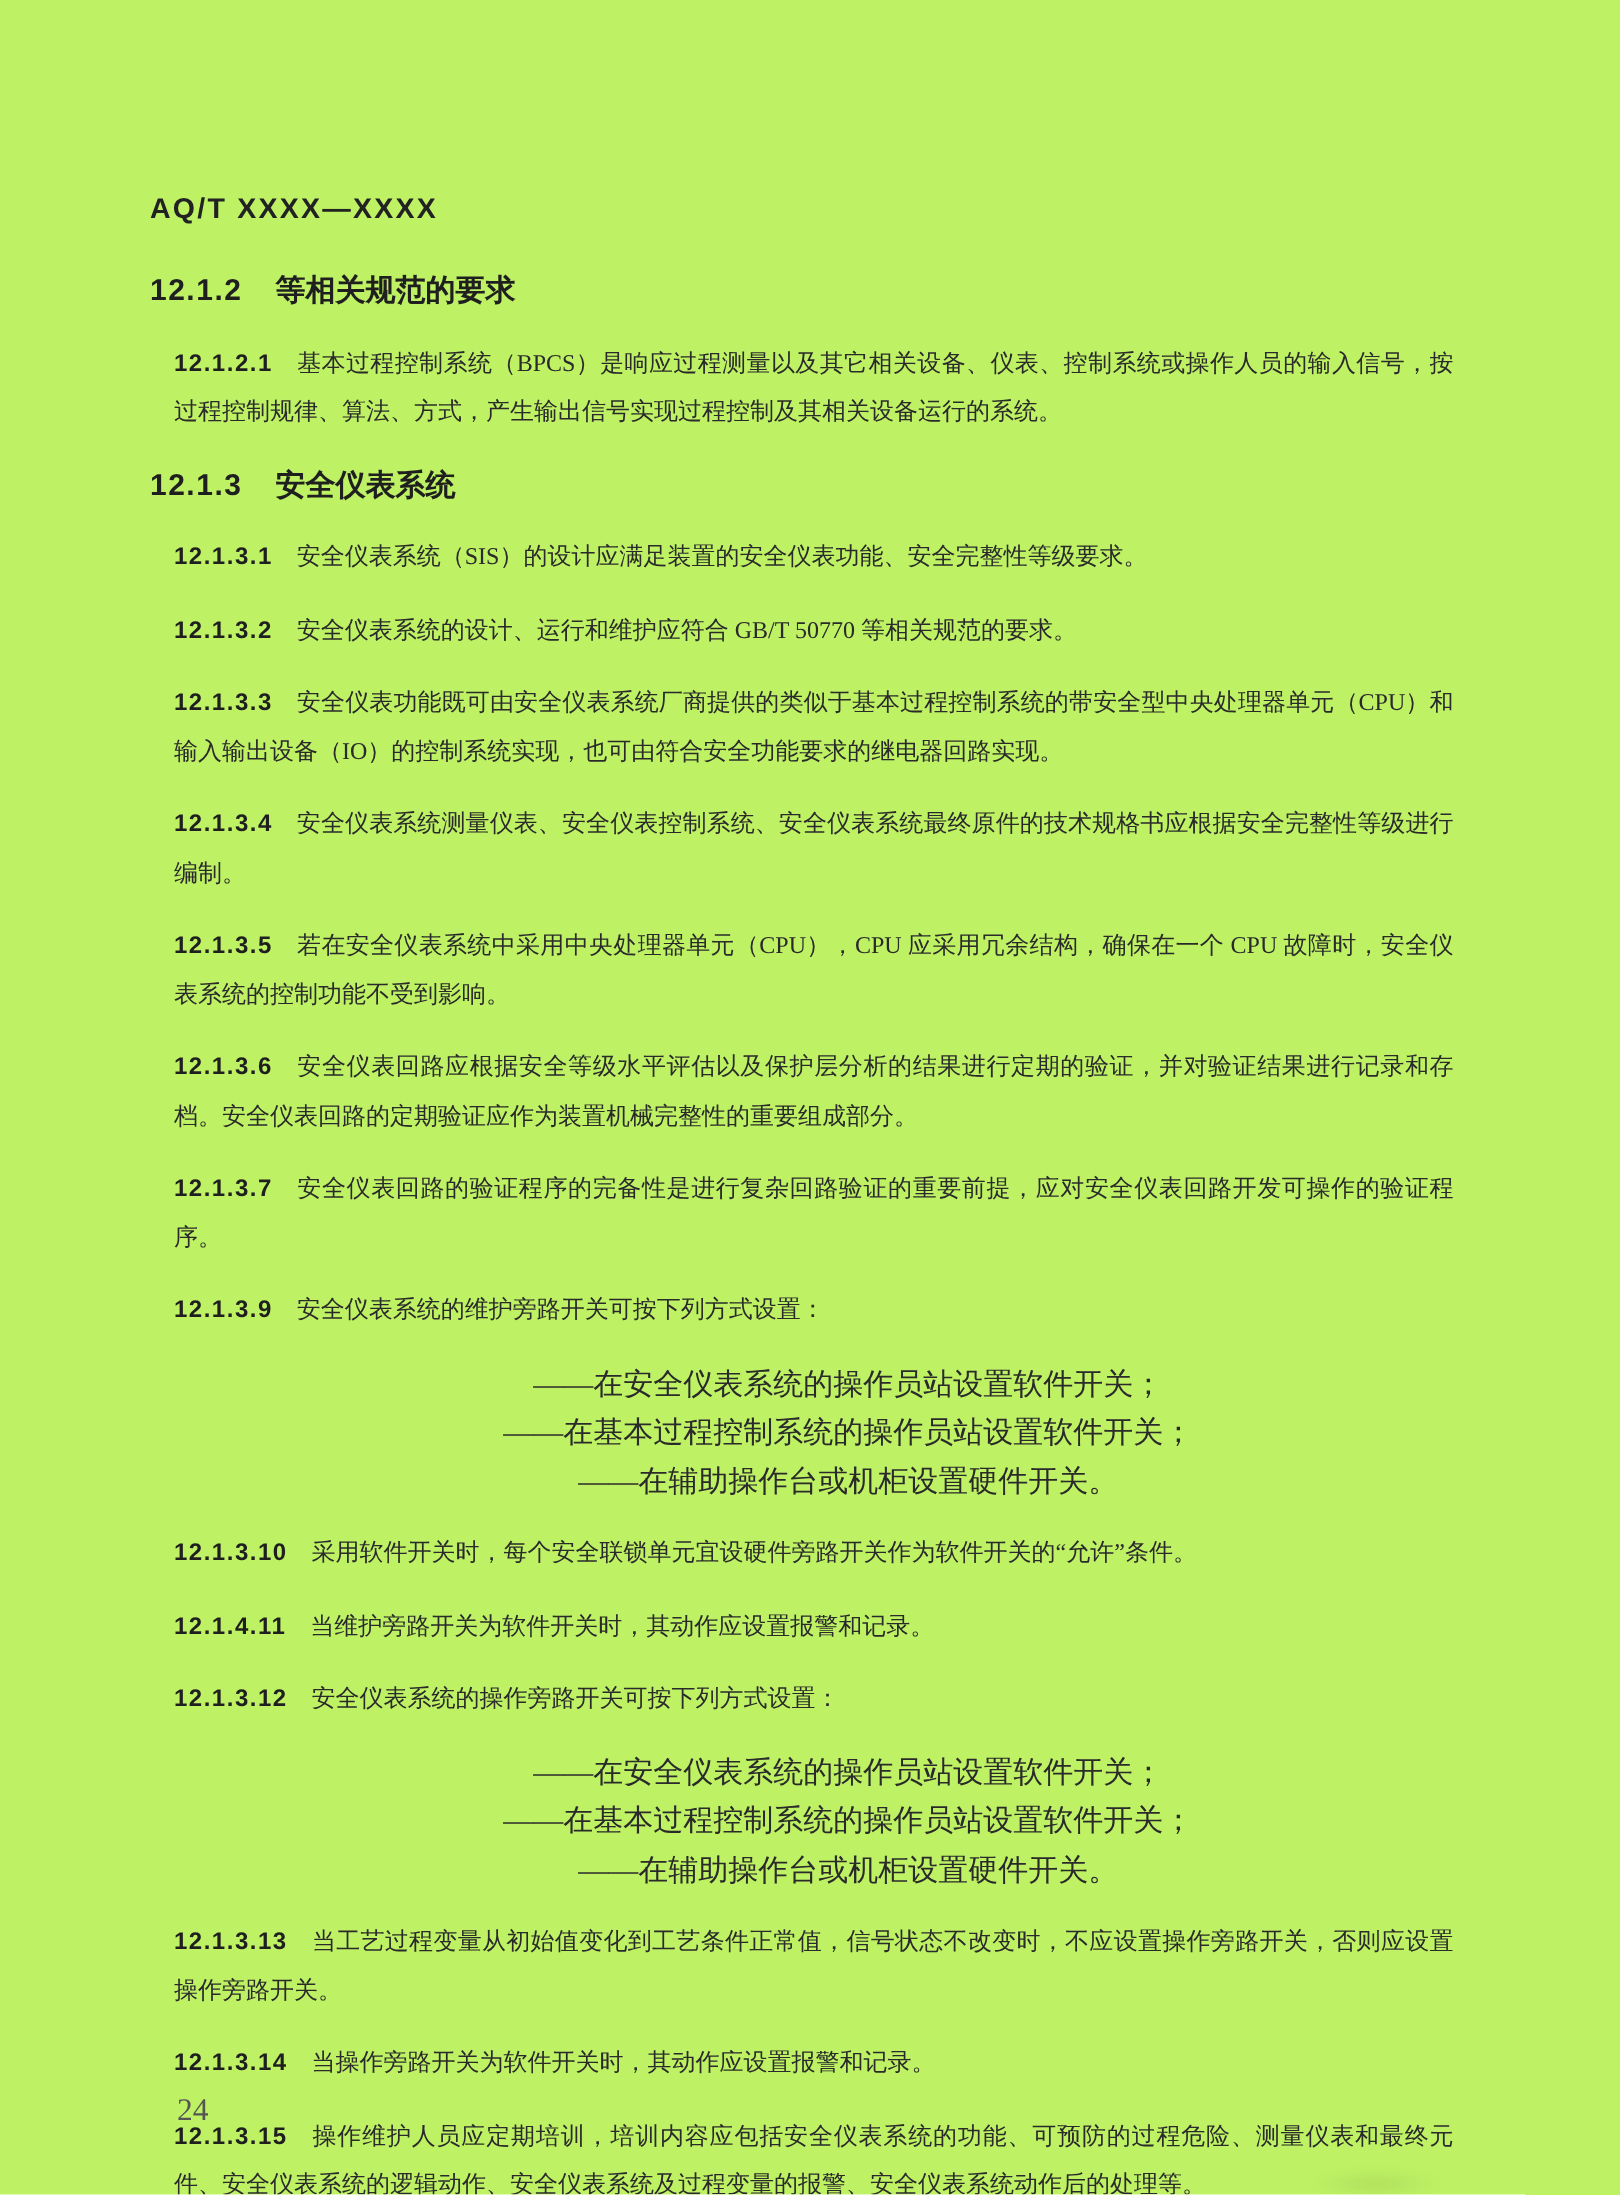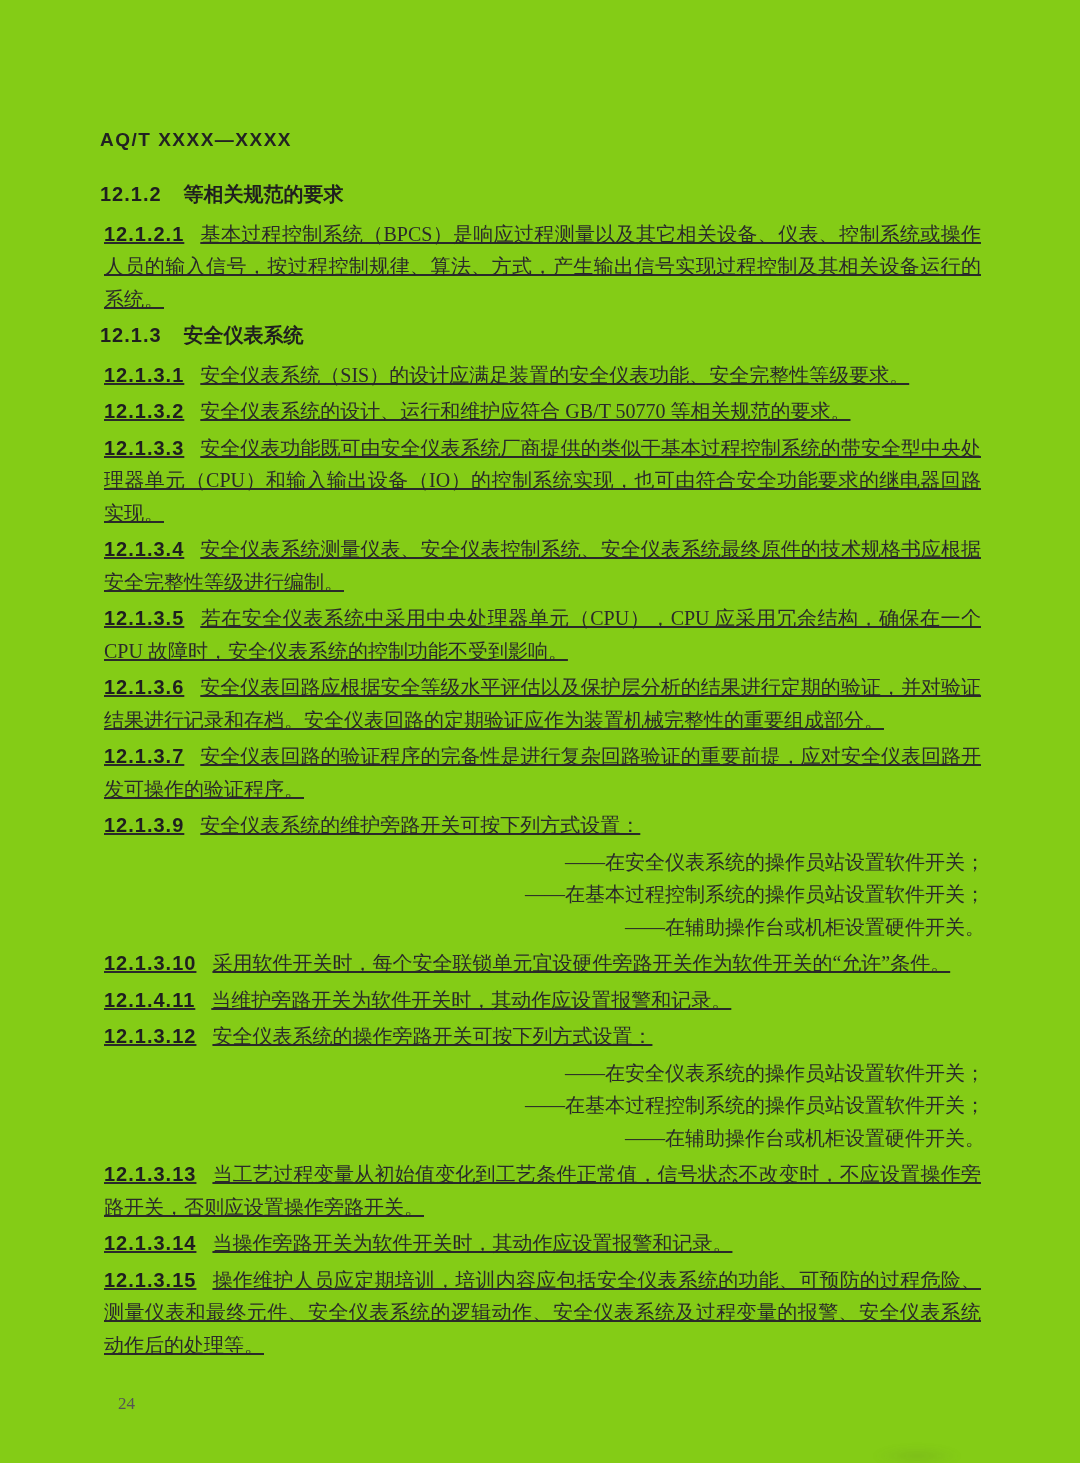--- a/index.html
+++ b/index.html
@@ -4,21 +4,21 @@
 <style>
   html, body {
     margin: 0;
     padding: 0;
     background: #ffffff;
   }
   .page {
     position: relative;
     width: 1080px;
     height: 1463px;
-    background: #84cc16;
+    background: #bef264;
     overflow: hidden;
     box-sizing: border-box;
     padding: 128px 95px 14px 100px;
     color: #2a2a2a;
   }
   .doc-code {
     font-family: "Liberation Sans", "DejaVu Sans", sans-serif;
     font-size: 19px;
     line-height: 24px;
     letter-spacing: 1.5px;
@@ -37,48 +37,47 @@
     color: #1f1f1f;
     margin: 0 0 7px 0;
     text-align: left;
   }
   .sec-heading .num {
     letter-spacing: 1px;
     margin-right: 22px;
   }
   .clause {
     font-family: "Liberation Serif", "DejaVu Serif", serif;
-    font-size: 20px;
+    font-size: 16px;
     line-height: 32.5px;
-    margin: 4px;
+    margin: 16px;
     color: #2a2a2a;
-    text-decoration: underline;
   }
   .clause .num {
     font-family: "Liberation Sans", "DejaVu Sans", sans-serif;
     font-weight: 700;
     color: #1f1f1f;
     letter-spacing: 1px;
     margin-right: 16px;
   }
   .dash-item {
     font-family: "Liberation Serif", "DejaVu Serif", serif;
     font-size: 20px;
     line-height: 32.5px;
     margin: 0;
     padding-left: 46px;
     color: #2a2a2a;
-    text-align: right;
+    text-align: center;
   }
   .page-number {
     position: absolute;
     left: 118px;
     top: 1394px;
     font-family: "Liberation Serif", "DejaVu Serif", serif;
-    font-size: 17px;
+    font-size: 21px;
     color: #555555;
   }
   .corner-smudge {
     position: absolute;
     left: 872px;
     top: 1446px;
     width: 90px;
     height: 20px;
     background: radial-gradient(ellipse at center, rgba(60,60,60,0.10), rgba(60,60,60,0) 70%);
     filter: blur(3px);

